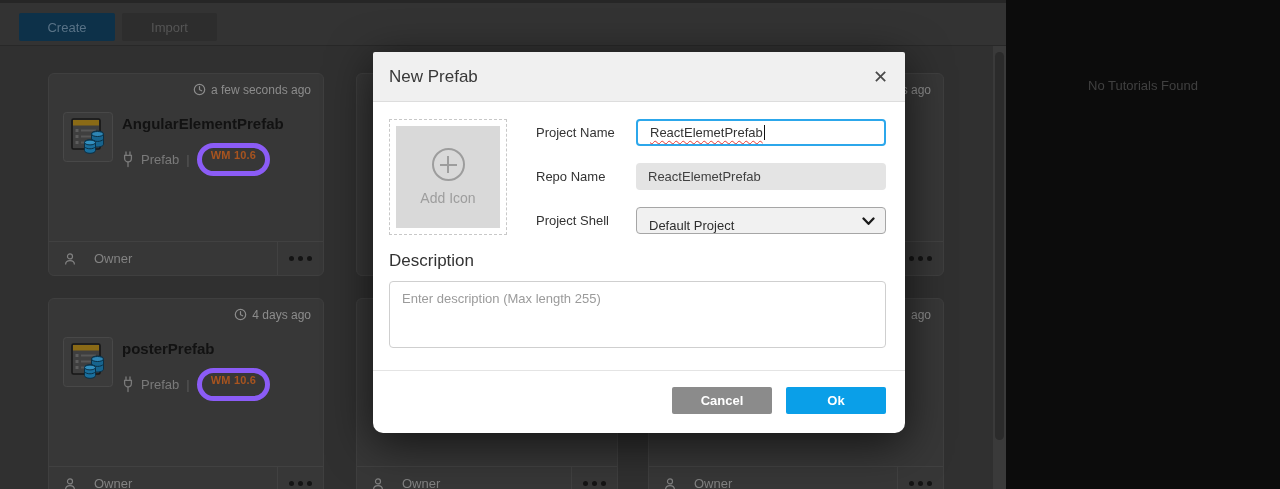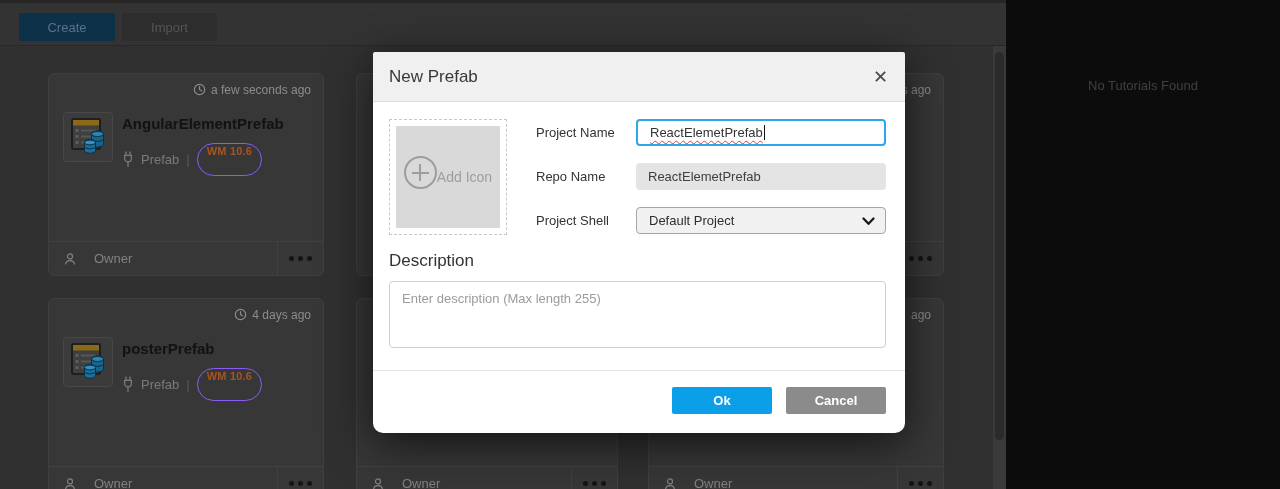--- a/index.html
+++ b/index.html
@@ -17,22 +17,22 @@
 
   
   .card { position:absolute; background:#373737; border:1px solid #3f3f3f; border-radius:6px; }
   .card-time { position:absolute; top:9px; right:12px; display:flex; align-items:flex-start; gap:5px;
                color:#8c8c8c; font-size:12px; }
   .card-main { display:flex; gap:9px; padding:38px 14px 0 14px; }
   .app-icon { width:50px; height:50px; flex-shrink:0; }
   .card-title { font-size:15px; font-weight:700; color:#121212; margin-top:3px; }
   .card-meta { display:flex; align-items:center; gap:7px; margin-top:11px; color:#7a7a7a; font-size:13px; }
   .meta-sep { color:#5a5a5a; }
-  .badge { border:1px solid #8b5cf6; color:#a8541f; border-radius:999px; font-size:11px; font-weight:600;
-           padding:1px 9px 18px; letter-spacing:.2px; }
+  .badge { border:5px solid #8b5cf6; color:#a8541f; border-radius:999px; font-size:11px; font-weight:600;
+           padding:1px 9px 10px; letter-spacing:.2px; }
   .card-footer { position:absolute; left:0; right:0; bottom:0; height:34px; border-top:1px solid #414141;
                  display:flex; align-items:stretch; }
   .owner { flex:1; display:flex; align-items:center; gap:17px; padding-left:14px;
            color:#828282; font-size:13px; border-right:1px solid #414141; }
   .more { width:45px; display:flex; align-items:center; justify-content:center; gap:4px; cursor:pointer; }
   .dot { width:5px; height:5px; border-radius:50%; background:#141414; }
 
   
   .scroll-track { position:absolute; left:993px; top:46px; width:13px; height:443px; background:#3a3a3a; }
   .scroll-thumb { position:absolute; left:2px; top:6px; width:9px; height:388px; background:#2b2b2b; border-radius:5px; }
@@ -43,37 +43,37 @@
   
   .modal { position:absolute; left:373px; top:52px; width:532px; background:#ffffff; border-radius:10px;
            box-shadow:0 10px 45px rgba(0,0,0,0.65); z-index:10; }
   .modal-header { height:50px; background:#f0f0f0; border-bottom:1px solid #dddddd;
                   display:flex; align-items:center; padding:0 17px 0 16px; border-radius:2px 2px 0 0; }
   .modal-title { font-size:17px; font-weight:500; color:#383838; }
   .modal-close { margin-left:auto; font-size:18px; color:#4a4a4a; cursor:pointer; line-height:1; }
   .modal-body { padding:17px 19px 0 16px; }
   .modal-row { display:flex; }
   .addicon { width:118px; height:116px; border:1px dashed #c8c8c8; position:relative; flex-shrink:0; cursor:pointer; }
-  .addicon-inner { position:absolute; inset:6px; background:#d9d9d9; display:flex; flex-direction:row;
+  .addicon-inner { position:absolute; inset:6px; background:#d9d9d9; display:flex; flex-direction:column;
                    align-items:center; justify-content:center; }
   .plus-circle { width:33px; height:33px; border:2px solid #9d9d9d; border-radius:50%; position:relative; margin-bottom:9px; }
   .plus-circle:before, .plus-circle:after { content:""; position:absolute; background:#9d9d9d; }
   .plus-circle:before { left:50%; top:6px; bottom:6px; width:2px; margin-left:-1px; }
   .plus-circle:after { top:50%; left:6px; right:6px; height:2px; margin-top:-1px; }
   .addicon-label { color:#9d9d9d; font-size:14px; }
   .fields { flex:1; margin-left:29px; }
   .field-row { display:flex; align-items:center; margin-bottom:17px; }
   .field-label { width:100px; font-size:13px; color:#333333; flex-shrink:0; }
   .control { flex:1; height:27px; border-radius:4px; font-size:13px; display:flex; align-items:center; padding:0 12px; }
   .input-focus { border:2px solid #2ca7eb; background:#fff; color:#333; }
   .wavy { text-decoration:underline; text-decoration-style:wavy; text-decoration-color:#e53935;
           text-decoration-thickness:1px; text-underline-offset:3px; }
   .caret { display:inline-block; width:1px; height:15px; background:#111; margin-left:1px; }
   .input-disabled { background:#e4e4e4; color:#404040; }
-  .select { border:1px solid #a6a6a6; background:#f1f1f1; color:#2e2e2e; position:relative; cursor:pointer; }
+  .select { border:1px solid #a6a6a6; background:#f1f1f1; color:#2e2e2e; position:relative; cursor:pointer;align-items:flex-end; }
   .select svg { position:absolute; right:10px; top:50%; margin-top:-4px; }
   .desc-label { font-size:17px; color:#333333; margin:16px 0 10px; }
   .textarea { width:100%; height:67px; border:1px solid #cfcfcf; border-radius:4px; padding:9px 12px;
               font-size:13px; color:#9b9b9b; }
   .modal-footer { margin-top:22px; border-top:1px solid #e4e4e4; padding:16px 19px 19px;
                   display:flex; justify-content:flex-end; gap:14px; }
   .btn { width:100px; height:27px; border:none; border-radius:2px; color:#fff; font-size:13px; font-weight:700;
          font-family:"Liberation Sans", sans-serif; cursor:pointer; }
   .btn-cancel { background:#8b8b8b; }
   .btn-ok { background:#0a9fe8; }
@@ -298,18 +298,18 @@
             </div>
           </div>
         </div>
       </div>
       <div class="desc-label">Description</div>
       <div class="textarea">
         <span>Enter description (Max length 255)</span>
       </div>
     </div>
     <div class="modal-footer">
+      <button class="btn btn-cancel">Cancel</button>
       <button class="btn btn-ok">Ok</button>
-      <button class="btn btn-cancel">Cancel</button>
     </div>
   </div>
 
 </div>
 
 </body></html>

